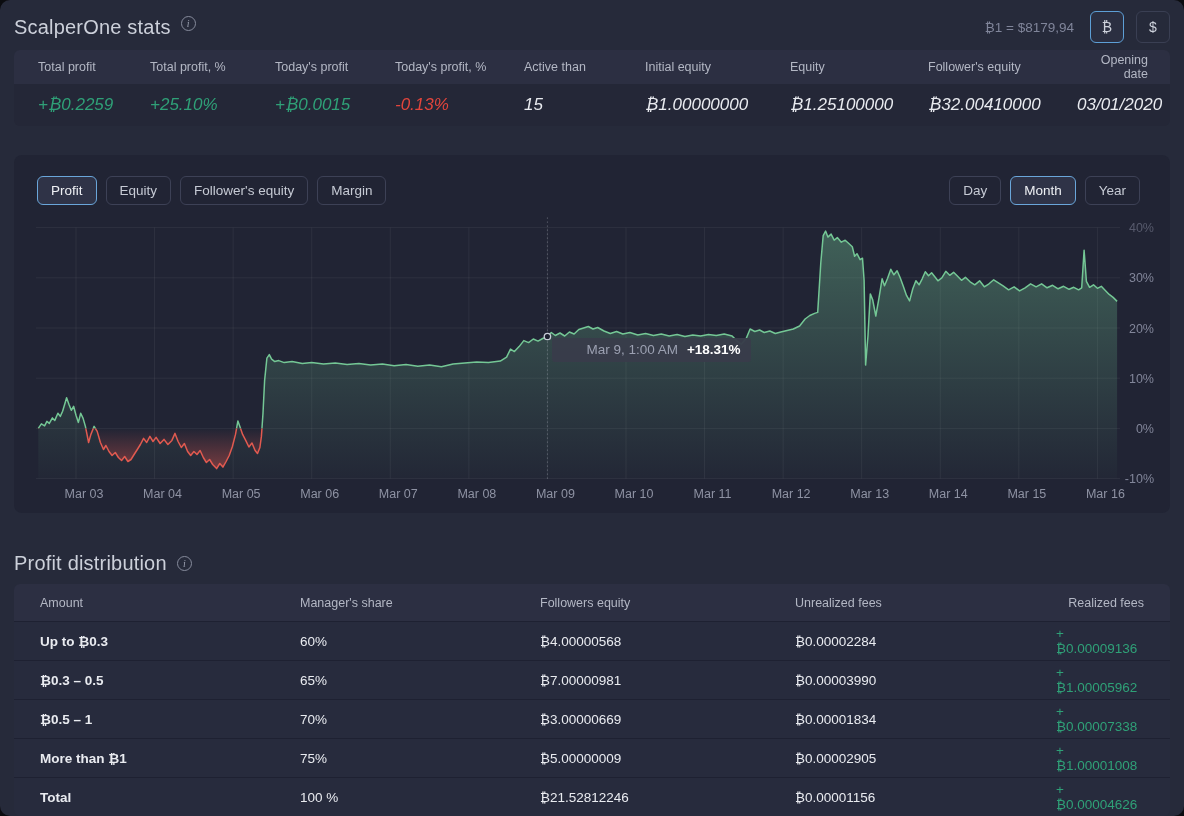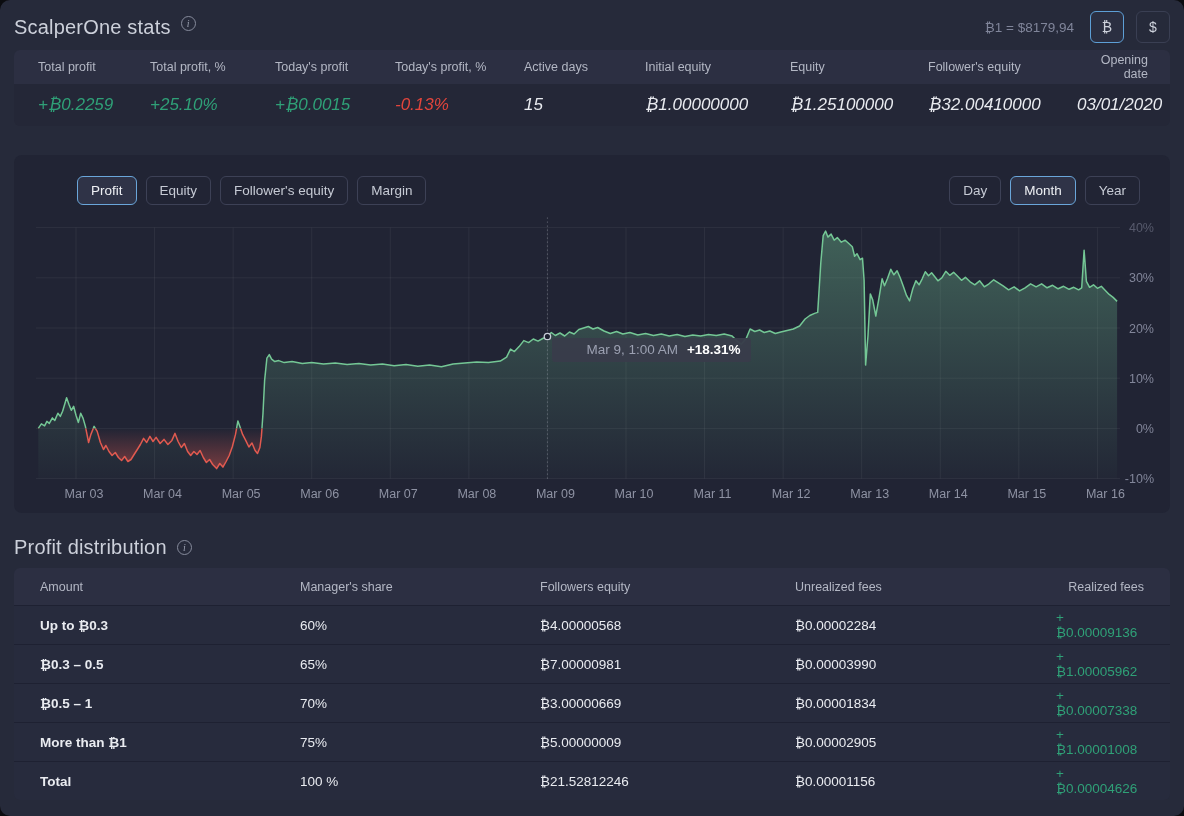--- a/index.html
+++ b/index.html
@@ -25,31 +25,31 @@
   .stats-head .hcell { font-size:12.5px; color:#b3b7c4; }
   .stats-row { height:42px; background:#242737; }
   .stats-row .vcell { font-size:17px; color:#e9ebf0;font-style:italic; }
   .hcell:last-child, .vcell:last-child { text-align:right; }
   .green { color:#2fa077 !important; }
   .red { color:#e2453c !important; }
 
   
   .chart-card { margin-top:29px; height:358px; background:#212434; border-radius:8px; padding-top:21px; position:relative; }
   .chart-toolbar { display:flex; justify-content:space-between; padding:0 30px 0 23px; }
-  .tab-group { display:flex; gap:9px;margin-left:40px; }
+  .tab-group { display:flex; gap:9px; }
   .chip { height:29px; padding:0 13px; border-radius:6px; border:1px solid #3d4156; background:transparent; color:#c6cad4; font-size:13.5px; cursor:pointer; font-family:inherit; }
   .chip.active { border-color:#6aa6da; background:#2f3347; color:#eef0f4; }
   .chart-body { position:relative; margin-top:5px; height:300px; }
   .chart-body svg { display:block; }
   .chart-tooltip { position:absolute; display:flex; align-items:center; gap:9px; background:rgba(56,60,74,.96); border-radius:3px; padding:4px 10px 5px 10px; white-space:nowrap; pointer-events:none; }
   .tt-label { color:#9ba0b1; font-size:13.5px;margin-left:24px; }
   .tt-value { color:#ffffff; font-size:13.5px; font-weight:700; }
 
   
-  .dist-header { display:flex; align-items:center; gap:10px; margin-top:20px; height:28px;text-align:center; }
+  .dist-header { display:flex; align-items:center; gap:10px; margin-top:36px; height:28px;text-align:center; }
   .dist-table { margin-top:7px; border-radius:6px; overflow:hidden; }
   .dist-head, .dist-row { display:grid; grid-template-columns:260px 240px 255px 261px 1fr; padding:0 26px; align-items:center; }
   .dist-head { height:37px; background:#2c2f42; }
   .dist-head .hcell { font-size:12.5px; color:#b3b7c4; }
   .dist-row { height:39px; background:#272b3d; border-top:1px solid #1e2132; }
   .dist-row .dcell { font-size:13.5px; color:#e9ebf0; }
   .dist-row .dcell.amount { font-weight:700; }
 </style>
 </head>
 <body>
@@ -67,21 +67,21 @@
       <button class="cur-btn">$</button>
     </div>
   </div>
 
   <div class="stats-table">
     <div class="stats-head">
       <div class="hcell">Total profit</div>
       <div class="hcell">Total profit, %</div>
       <div class="hcell">Today's profit</div>
       <div class="hcell">Today's profit, %</div>
-      <div class="hcell">Active days</div>
+      <div class="hcell">Active than</div>
       <div class="hcell">Initial equity</div>
       <div class="hcell">Equity</div>
       <div class="hcell">Follower's equity</div>
       <div class="hcell">Opening date</div>
     </div>
     <div class="stats-row">
       <div class="vcell green">+₿0.2259</div>
       <div class="vcell green">+25.10%</div>
       <div class="vcell green">+₿0.0015</div>
       <div class="vcell red">-0.13%</div>

